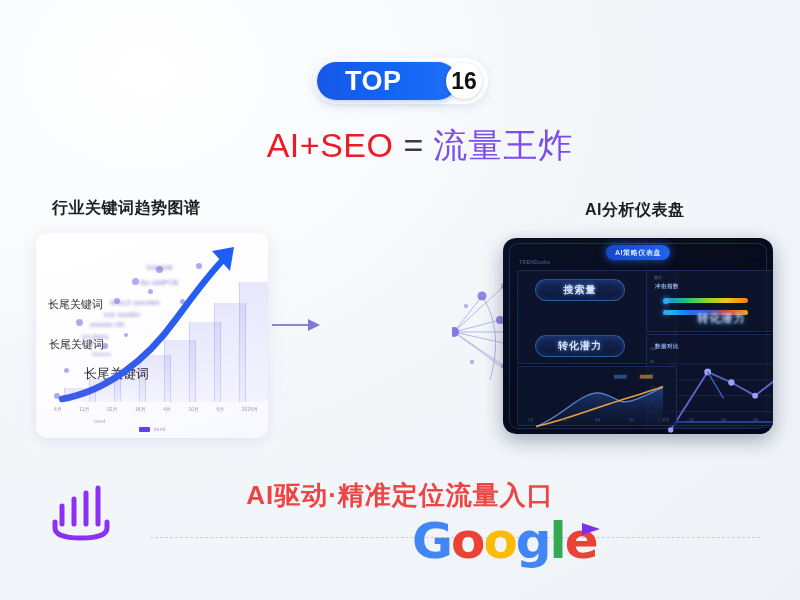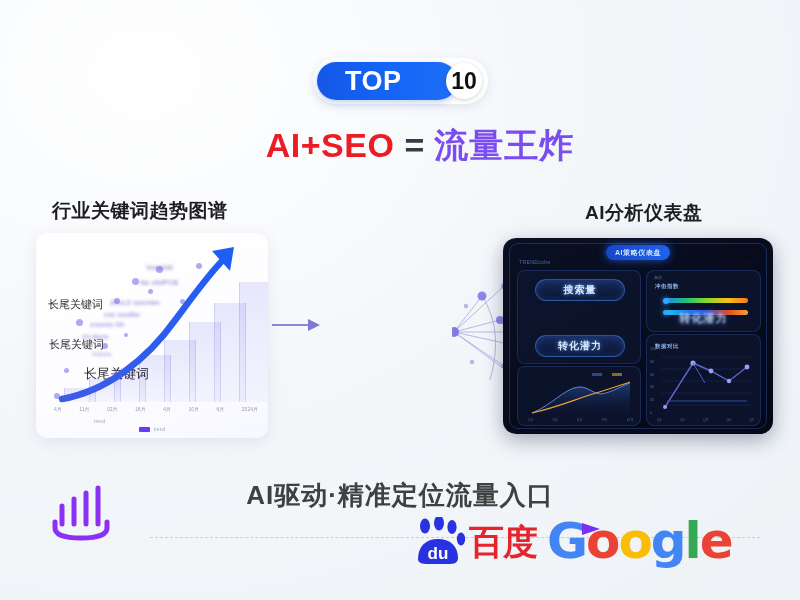--- a/index.html
+++ b/index.html
@@ -34,29 +34,29 @@
     position:absolute;right:6px;top:5px;width:36px;height:36px;
     background:#fff;border-radius:50%;
     display:flex;align-items:center;justify-content:center;
     box-shadow:0 1px 4px rgba(0,0,0,.18);
   }
   .top-badge-num{font-size:23px;font-weight:bold;color:#101010;line-height:1;}
 
   
   .headline{
     position:absolute;left:0;right:0;top:128px;text-align:center;
-    font-size:34px;font-weight:bold;line-height:1;white-space:nowrap;margin-left:40px;
+    font-size:34px;font-weight:normal;line-height:1;white-space:nowrap;margin-left:40px;
   }
   .hl-red{color:#ed1b24;letter-spacing:.5px;}
   .hl-eq{color:#3a3a46;margin:0 10px;}
   .hl-purple{color:#7b4df0;letter-spacing:1px;}
 
   
   .sec-title{
-    position:absolute;font-size:19px;font-weight:bold;color:#1d1d22;
+    position:absolute;font-size:16px;font-weight:bold;color:#1d1d22;
     letter-spacing:.5px;white-space:nowrap;
   }
   #t-left{left:52px;top:198px;}
   #t-right{left:585px;top:200px;}
 
   
   .card-left{
     position:absolute;left:36px;top:233px;width:232px;height:205px;
     background:linear-gradient(160deg,#ffffff 0%,#fdfdff 60%,#f7f8ff 100%);
     border-radius:12px;
@@ -142,21 +142,21 @@
     box-shadow:0 0 8px rgba(40,110,255,.7);white-space:nowrap;
   }
   .dash-brand{
     position:absolute;left:16px;top:21px;font-size:5px;color:#4f6da8;
     filter:blur(.6px);letter-spacing:.4px;
   }
   .dash-dots{position:absolute;right:15px;top:21px;font-size:5px;color:#44619c;letter-spacing:2px;}
 
   .panel{
     position:absolute;background:rgba(14,22,48,.72);
-    border:1px solid rgba(55,105,210,.28);border-radius:8px;
+    border:1px solid rgba(55,105,210,.28);border-radius:2px;padding-left:36px;
   }
   #p-btns{left:14px;top:32px;width:122px;height:92px;}
   #p-meter{left:143px;top:32px;width:113px;height:60px;}
   #p-chart2{left:143px;top:96px;width:113px;height:90px;}
   #p-chart1{left:14px;top:128px;width:122px;height:58px;}
 
   .pill{
     position:absolute;left:17px;width:88px;height:20px;border-radius:11px;
     background:linear-gradient(180deg,rgba(25,45,95,.9),rgba(12,22,52,.9));
     border:1px solid rgba(80,150,255,.45);
@@ -180,21 +180,21 @@
     filter:blur(1px);opacity:.85;text-shadow:0 0 6px rgba(90,160,255,.7);
   }
   .mini-axis{position:absolute;left:10px;right:6px;bottom:3px;display:flex;justify-content:space-between;}
   .mini-axis span{font-size:3.6px;color:#4d6b9d;filter:blur(.6px);}
   .mini-y{position:absolute;left:3px;top:12px;bottom:10px;display:flex;flex-direction:column;justify-content:space-between;}
   .mini-y span{font-size:3.6px;color:#4d6b9d;filter:blur(.6px);}
 
   
   .bottom-claim{
     position:absolute;left:0;right:0;top:478px;text-align:center;
-    font-size:26px;font-weight:bold;color:#404040;letter-spacing:1px;
+    font-size:26px;font-weight:bold;color:#ef4444;letter-spacing:1px;
     white-space:nowrap;
   }
   .chart-icon{position:absolute;left:45px;top:482px;width:72px;height:62px;}
   .dash-line{
     position:absolute;left:150px;right:40px;top:537px;height:1px;
     border-top:1px dashed #c9cdd8;
   }
   .logos{position:absolute;left:412px;top:516px;display:flex;align-items:center;gap:10px;}
   .baidu{display:flex;align-items:center;gap:3px;}
   .baidu-cn{color:#e4262c;font-size:35px;font-weight:bold;line-height:1;letter-spacing:-1px;}
@@ -207,21 +207,21 @@
 </head>
 <body>
 
 <div class="stage">
 
   <div class="top-badge">
     <div class="top-badge-pill">
       <div class="top-badge-text">TOP</div>
     </div>
     <div class="top-badge-circle">
-      <div class="top-badge-num">10</div>
+      <div class="top-badge-num">16</div>
     </div>
   </div>
 
   <div class="headline">
     <span class="hl-red">AI+SEO</span><span class="hl-eq">=</span><span class="hl-purple">流量王炸</span>
   </div>
 
   <div class="sec-title" id="t-left">行业关键词趋势图谱</div>
   <div class="sec-title" id="t-right">AI分析仪表盘</div>
 
@@ -419,33 +419,20 @@
       <path d="M29,17 L29,42"></path>
       <path d="M41,11 L41,42"></path>
       <path d="M53,6 L53,42"></path>
       <path d="M10,40 L10,46 C10,52 18,56 36,56 C54,56 62,52 62,46 L62,40"></path>
     </g>
   </svg>
 
   <div class="dash-line"></div>
 
   <div class="logos">
-    <div class="baidu">
-      <svg width="54" height="48" viewBox="0 0 54 48">
-        <g fill="#2932e1">
-          <ellipse cx="13" cy="9" rx="5" ry="7.5"></ellipse>
-          <ellipse cx="27" cy="6" rx="5" ry="7.5"></ellipse>
-          <ellipse cx="40" cy="10" rx="4.6" ry="7"></ellipse>
-          <ellipse cx="49" cy="22" rx="4.2" ry="6.4"></ellipse>
-          <path d="M6,42 C6,29 14,22 26,22 C38,22 46,29 46,41 C46,46 42,47 36,47 L16,47 C10,47 6,46 6,42 Z"></path>
-        </g>
-        <text x="26" y="42" text-anchor="middle" font-size="17" font-weight="bold" fill="#ffffff" font-family="Liberation Sans, sans-serif">du</text>
-      </svg>
-      <div class="baidu-cn">百度</div>
-    </div>
     <div class="google">
       <span class="g1">G</span>
       <span class="g2">o</span>
       <span class="g3">o</span>
       <span class="g4">g</span>
       <span class="g5">l</span>
       <span class="g6">e</span>
     </div>
   </div>
 

